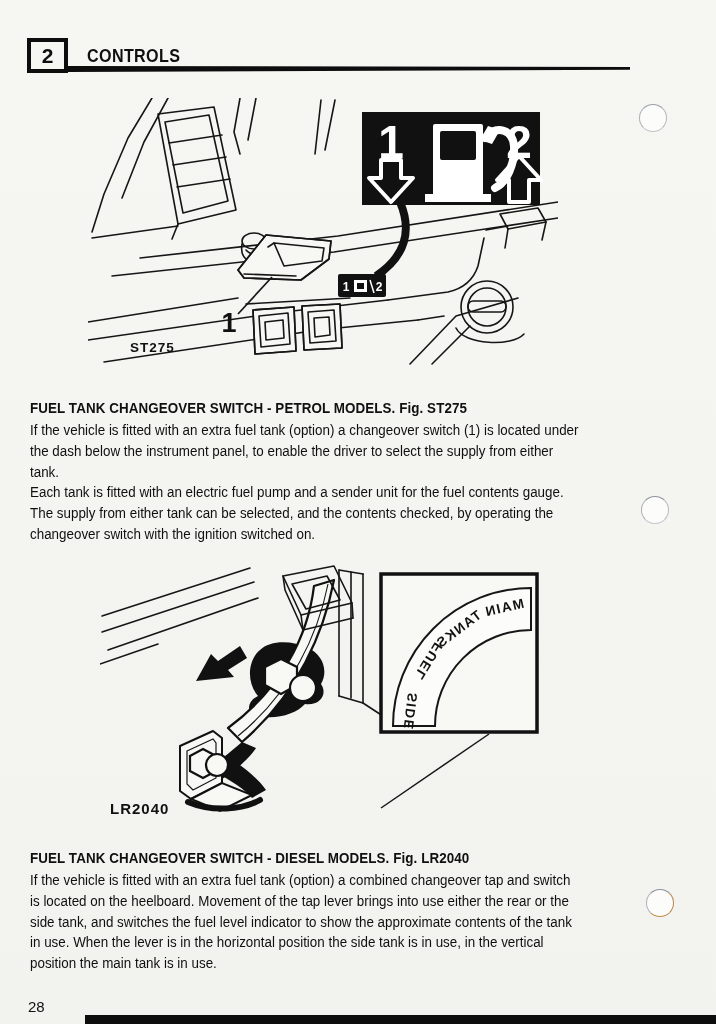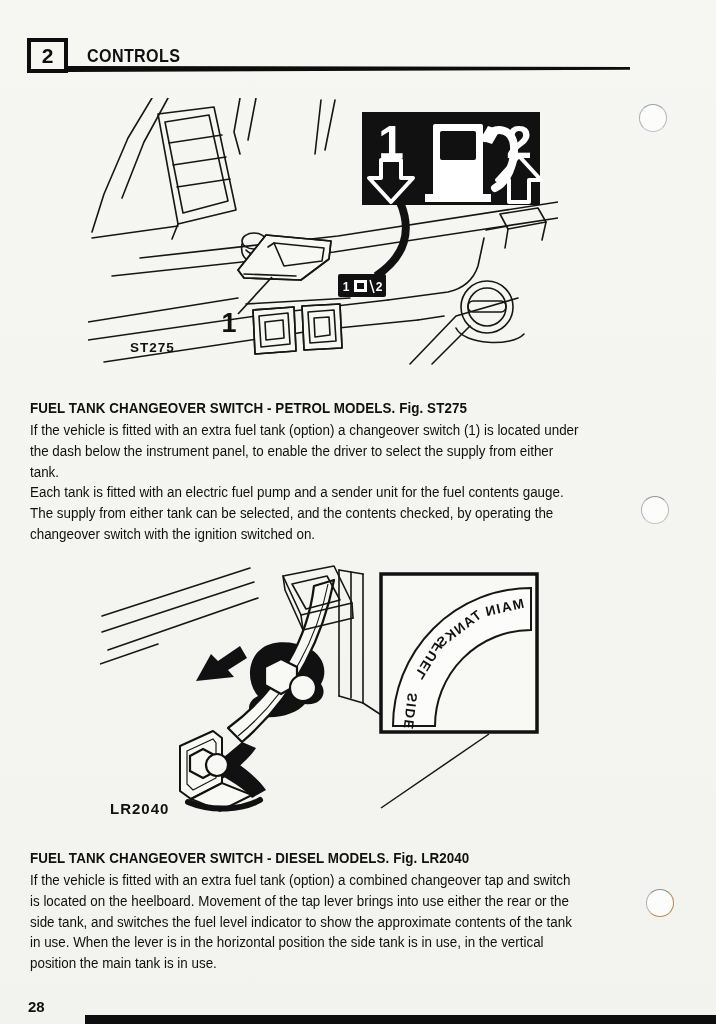--- a/index.html
+++ b/index.html
@@ -32,21 +32,21 @@
   svg .inkfill{fill:#111;stroke:none;}
   svg .wtxt{fill:#fff;font-family:"Liberation Sans",sans-serif;font-weight:bold;}
   svg .ktxt{fill:#111;font-family:"Liberation Sans",sans-serif;font-weight:bold;}
   
   .hole{width:28px;height:28px;border-radius:50%;background:#fcfcfb;
     border:1.6px solid #a9adb2;box-sizing:border-box;}
   .hole1{left:639px;top:104px;border-color:#9aa0a7 #b3b8bd #c0c4c8 #aab0b6;}
   .hole2{left:641px;top:496px;border-color:#8f959d #b6bbc0 #c2c6ca #adb2b8;}
   .hole3{left:646px;top:889px;border-color:#8c929b #bb8348 #c08a4a #aeb3b8;}
   
-  .pageno{left:28px;top:998px;font-weight:bold;font-size:15px;}
+  .pageno{left:28px;top:998px;font-weight:normal;font-size:15px;}
   .btm-rule{left:85px;top:1015px;width:631px;height:9px;background:#0d0d0d;}
 </style>
 </head>
 <body>
 
 <div class="page">
 
   <div class="abs hdr-box">
     <span>2</span>
   </div>

